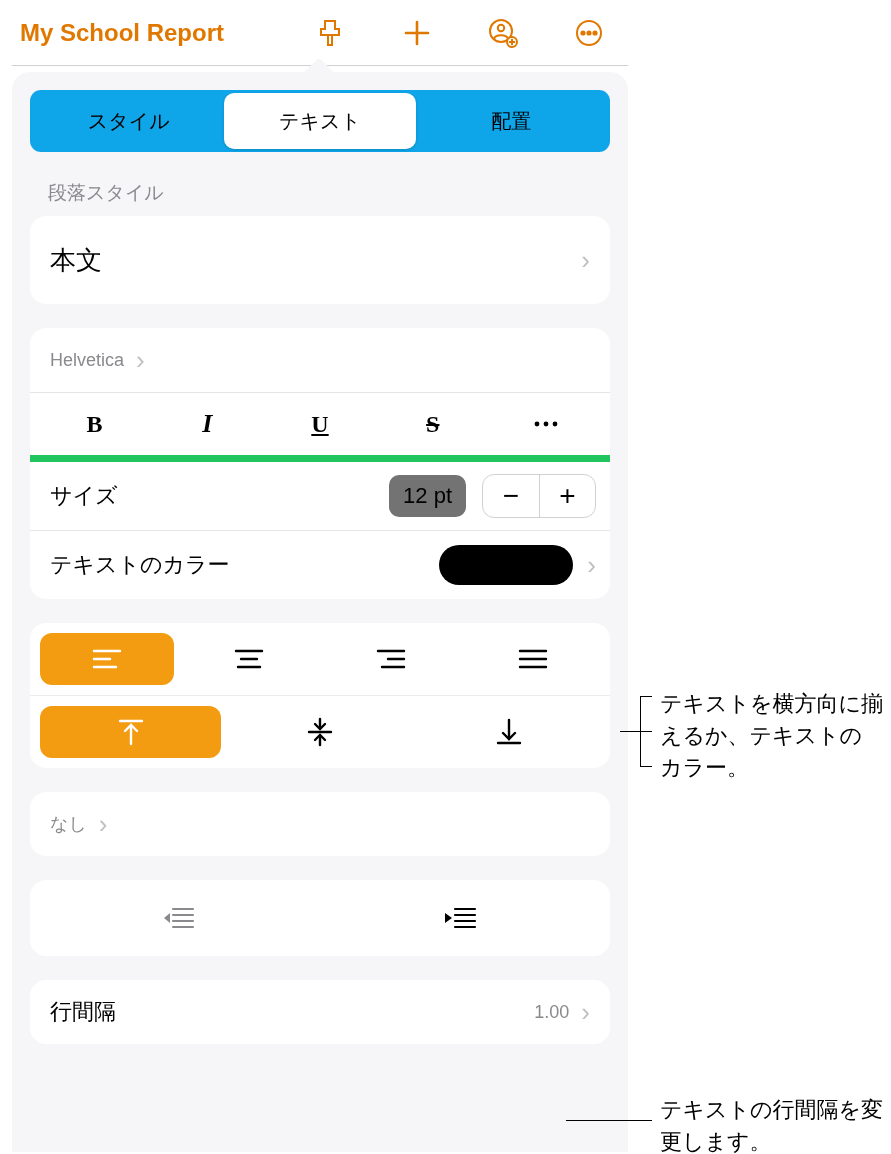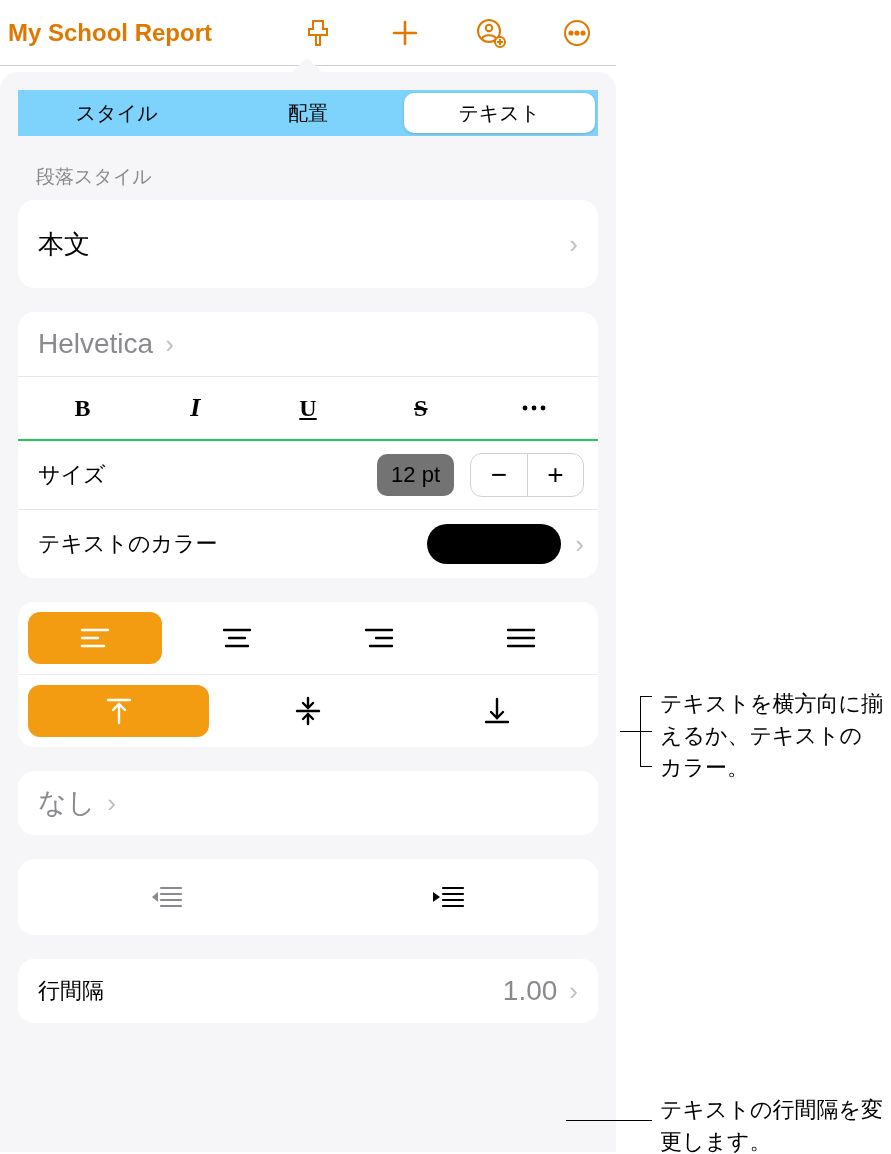--- a/index.html
+++ b/index.html
@@ -5,21 +5,21 @@
     * { box-sizing: border-box; margin: 0; padding: 0; }
     body {
       font-family: -apple-system, "Helvetica Neue", sans-serif;
       background: #fff;
       width: 891px;
       height: 1154px;
       position: relative;
     }
     .panel-wrap {
       position: absolute;
-      left: 0;
+      left: 12px;
       top: 0;
       width: 616px;
       height: 1154px;
     }
     .toolbar {
       height: 66px;
       display: flex;
       align-items: center;
       padding: 0 8px;
       border-bottom: 1px solid #d0d0d0;
@@ -49,24 +49,24 @@
       position: absolute;
       top: -10px;
       left: 296px;
       width: 22px; height: 22px;
       background: #f6f6f8;
       transform: rotate(45deg);
       border-top-left-radius: 4px;
     }
     .seg-control {
       display: flex;
-      background: #7dd3fc;
-      border-radius: 0;
+      background: #0ea5e9;
+      border-radius: 11px;
       padding: 3px;
-      height: 46px;
+      height: 62px;
     }
     .seg-item {
       flex: 1;
       display: flex;
       align-items: center;
       justify-content: center;
       font-size: 20px;
       color: #000;
       border-radius: 10px;
     }
@@ -89,21 +89,21 @@
       display: flex;
       align-items: center;
       padding: 0 20px;
       min-height: 64px;
       font-size: 22px;
       color: #000;
       position: relative;
     }
     .row-lg { min-height: 88px; font-size: 26px; }
     .row-label { flex: 1; }
-    .row-value { color: #8a8a8e; font-size: 28px; margin-right: 6px; }
+    .row-value { color: #8a8a8e; font-size: 18px; margin-right: 6px; }
     .chevron {
       color: #c0c0c4;
       font-size: 26px;
       margin-left: 6px;
     }
     .style-btn-row {
       display: flex;
       padding: 12px 8px;
       border-top: 1px solid #e6e6e8;
     }
@@ -117,21 +117,21 @@
       color: #000;
     }
     .bold-b { font-weight: 800; font-family: Georgia, serif; }
     .italic-i { font-style: italic; font-weight:600; font-family: Georgia, serif; font-size:26px;}
     .underline-u { text-decoration: underline; font-weight:600; font-family: Georgia, serif;}
     .strike-s { text-decoration: line-through; font-weight:600; font-family: Georgia, serif;}
     .size-row {
       display: flex;
       align-items: center;
       padding: 12px 14px 12px 20px;
-      border-top: 2px solid #22c55e;
+      border-top: 7px solid #22c55e;
     }
     .size-lbl { flex: 1; font-size: 22px; }
     .size-chip {
       background: #737373;
       border-radius: 10px;
       padding: 8px 14px;
       font-size: 22px;
       margin-right: 16px;
     }
     .stepper {
@@ -254,22 +254,22 @@
         </svg>
       </div>
     </div>
   </div>
 
   <div class="panel-body">
     <div class="pointer-notch"></div>
 
     <div class="seg-control">
       <div class="seg-item">スタイル</div>
+      <div class="seg-item active">テキスト</div>
       <div class="seg-item">配置</div>
-      <div class="seg-item active">テキスト</div>
     </div>
 
     <div class="section-label">段落スタイル</div>
 
     <div class="card">
       <div class="row row-lg">
         <div class="row-label">本文</div>
         <div class="chevron">›</div>
       </div>
     </div>

